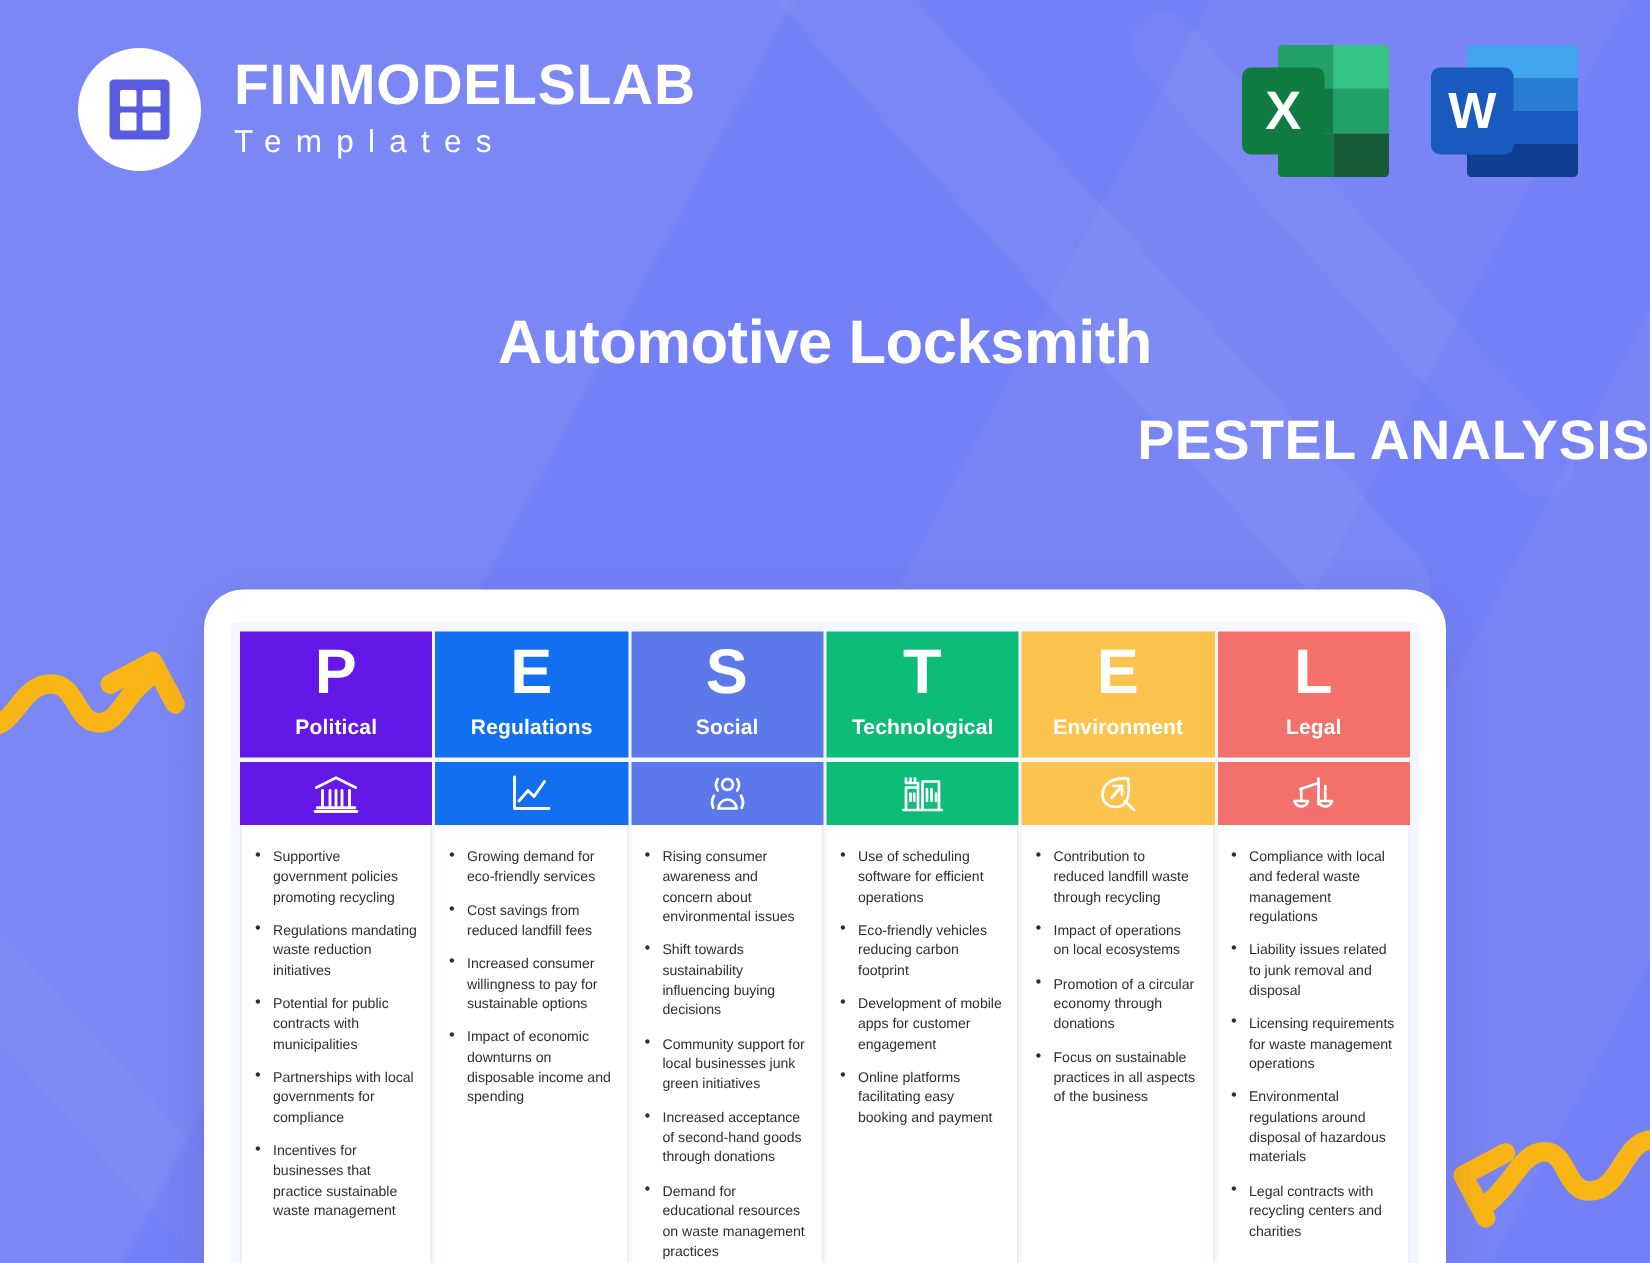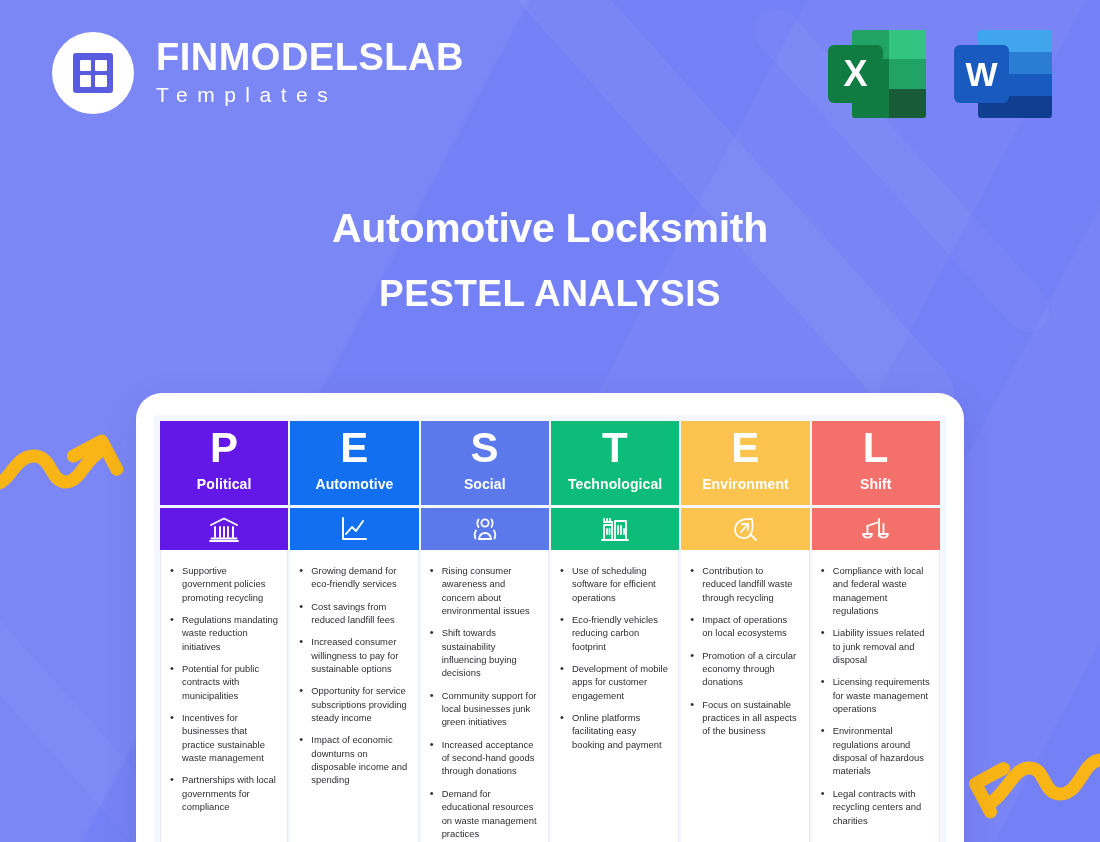--- a/index.html
+++ b/index.html
@@ -148,20 +148,21 @@
     color: #ffffff;
     letter-spacing: -0.3px;
     line-height: 1.15;
   }
   .title-sub {
     font-size: 37px;
     font-weight: 800;
     color: #ffffff;
     letter-spacing: 0.4px;
     margin-top: 21px;
+    text-align: right;
   }
 
   
   .arrow-left  { position: absolute; left: -8px;  top: 408px; }
   .arrow-right { position: absolute; right: -2px; top: 752px; }
 
   
   .tablet {
     position: absolute;
     left: 136px;
@@ -324,43 +325,42 @@
               <path d="M2.5 22.5 H27.5"></path>
               <path d="M1 25 H29"></path>
             <path d="M6 11 V21 M11 11 V21 M15 11 V21 M19 11 V21 M24 11 V21"></path>
           </svg>
         </div>
         <div class="cell-body">
           <ul class="bullet-list">
             <li>Supportive government policies promoting recycling</li>
             <li>Regulations mandating waste reduction initiatives</li>
             <li>Potential for public contracts with municipalities</li>
+            <li>Partnerships with local governments for compliance</li>
             <li>Incentives for businesses that practice sustainable waste management</li>
-            <li>Partnerships with local governments for compliance</li>
           </ul>
         </div>
       </div>
 
       <div class="col">
         <div class="cell-letter" style="background:#1270f0">
           <span class="letter">E</span>
-          <span class="cat-name">Automotive</span>
+          <span class="cat-name">Regulations</span>
         </div>
         <div class="cell-icon" style="background:#1270f0">
           <svg width="28" height="26" viewBox="0 0 28 26" fill="none" stroke="#fff" stroke-width="1.9" stroke-linecap="round" stroke-linejoin="round">
             <path d="M3 2 V23 H26"></path>
               <path d="M6 18 L12 11 L16 15 L23 5"></path>
           </svg>
         </div>
         <div class="cell-body">
           <ul class="bullet-list">
             <li>Growing demand for eco-friendly services</li>
             <li>Cost savings from reduced landfill fees</li>
             <li>Increased consumer willingness to pay for sustainable options</li>
-            <li>Opportunity for service subscriptions providing steady income</li>
             <li>Impact of economic downturns on disposable income and spending</li>
           </ul>
         </div>
       </div>
 
       <div class="col">
         <div class="cell-letter" style="background:#5b79ea">
           <span class="letter">S</span>
           <span class="cat-name">Social</span>
         </div>
@@ -429,21 +429,21 @@
             <li>Impact of operations on local ecosystems</li>
             <li>Promotion of a circular economy through donations</li>
             <li>Focus on sustainable practices in all aspects of the business</li>
           </ul>
         </div>
       </div>
 
       <div class="col">
         <div class="cell-letter" style="background:#f4706b">
           <span class="letter">L</span>
-          <span class="cat-name">Shift</span>
+          <span class="cat-name">Legal</span>
         </div>
         <div class="cell-icon" style="background:#f4706b">
           <svg width="30" height="26" viewBox="0 0 30 26" fill="none" stroke="#fff" stroke-width="1.8" stroke-linecap="round" stroke-linejoin="round">
             <path d="M18 3 V20"></path>
               <path d="M6 10 L18 6"></path>
             <path d="M2 18 A4.6 4.6 0 0 0 11 18 Z"></path>
               <path d="M6.5 10 V18"></path>
             <path d="M18 18 A4.6 4.6 0 0 0 27 18 Z"></path>
               <path d="M22.5 8 V18"></path>
           </svg>

